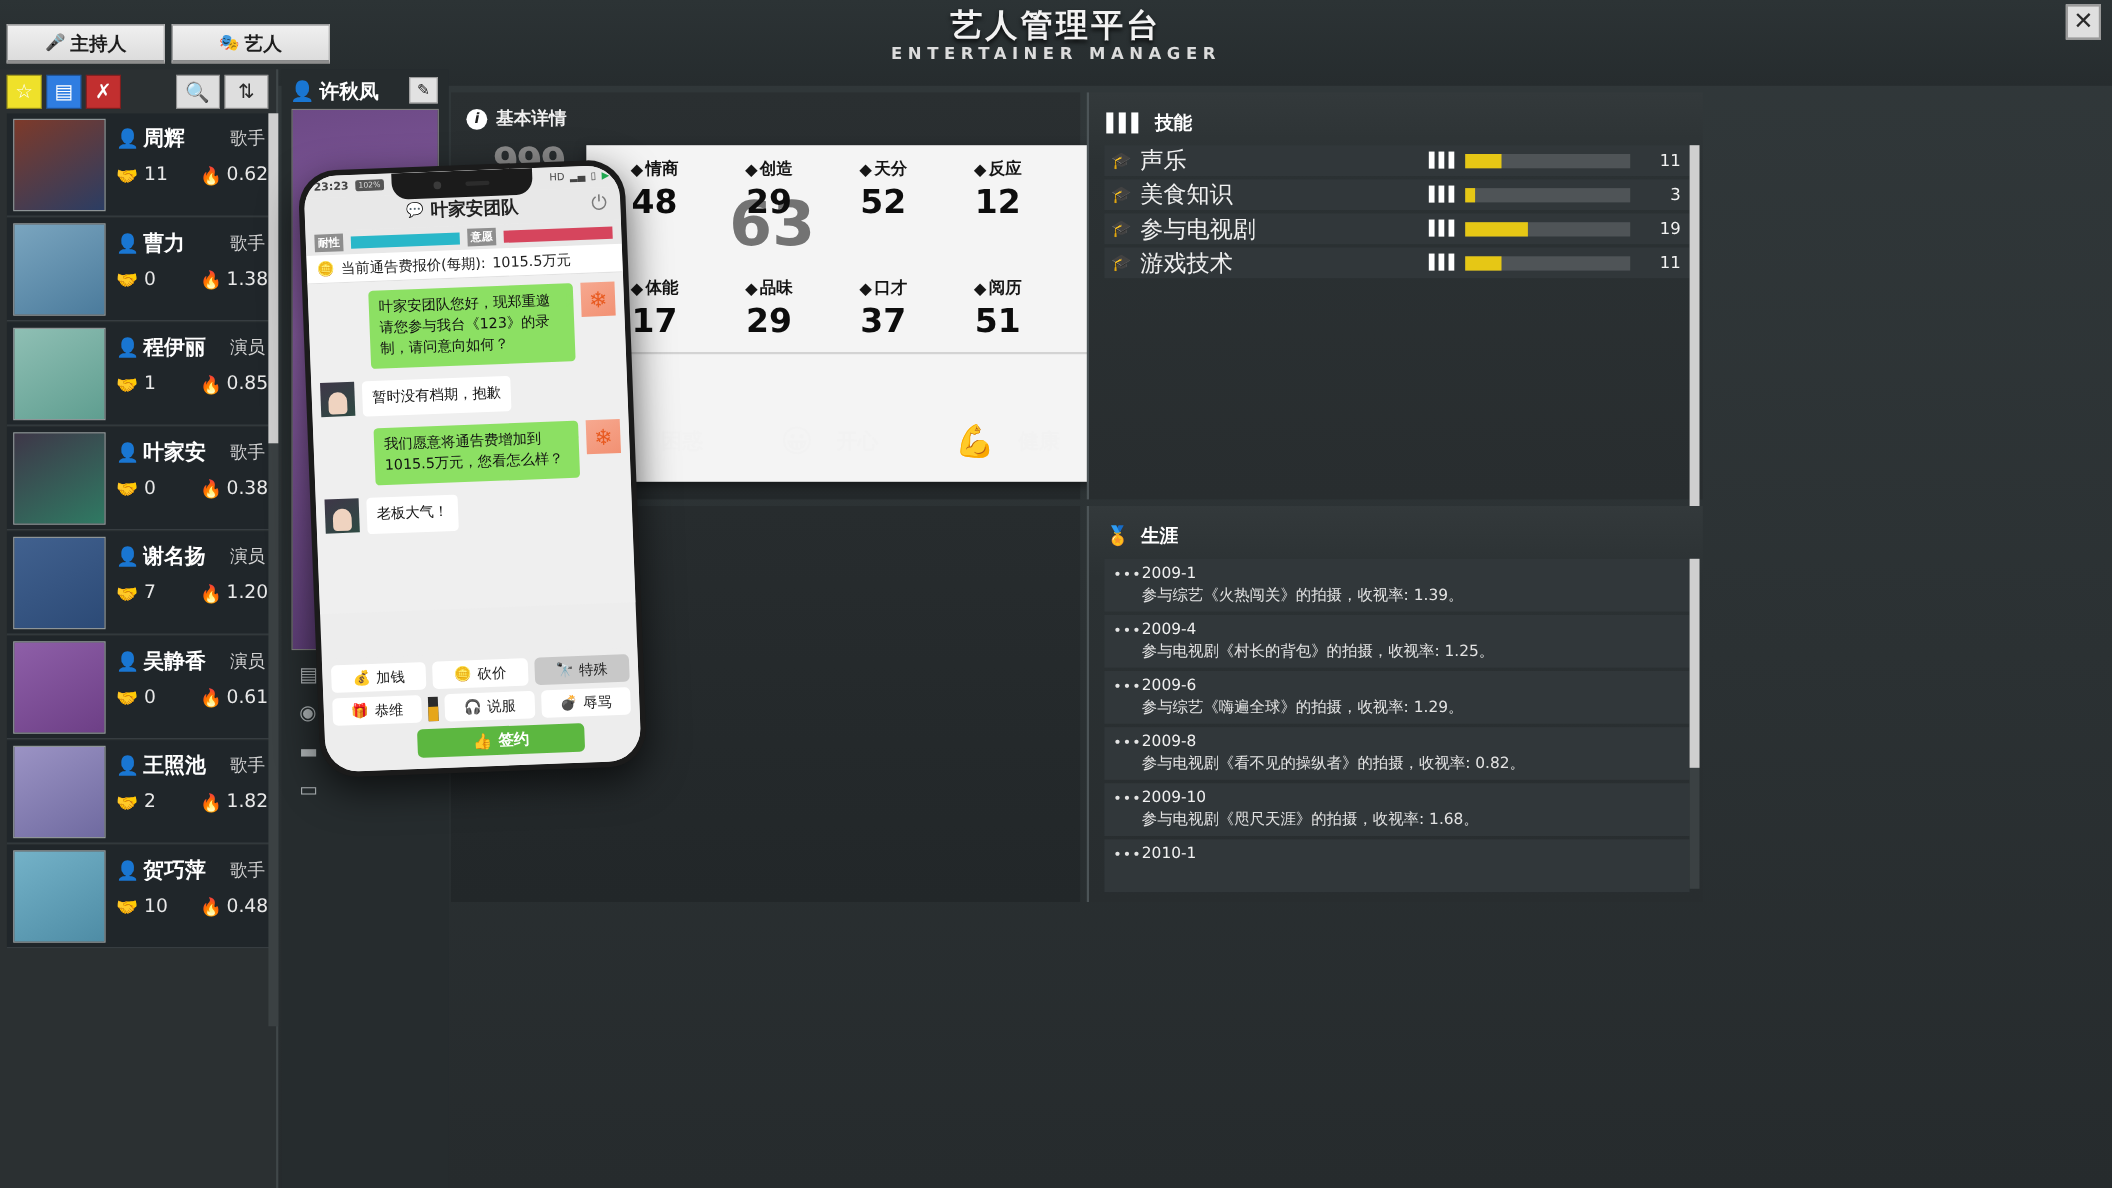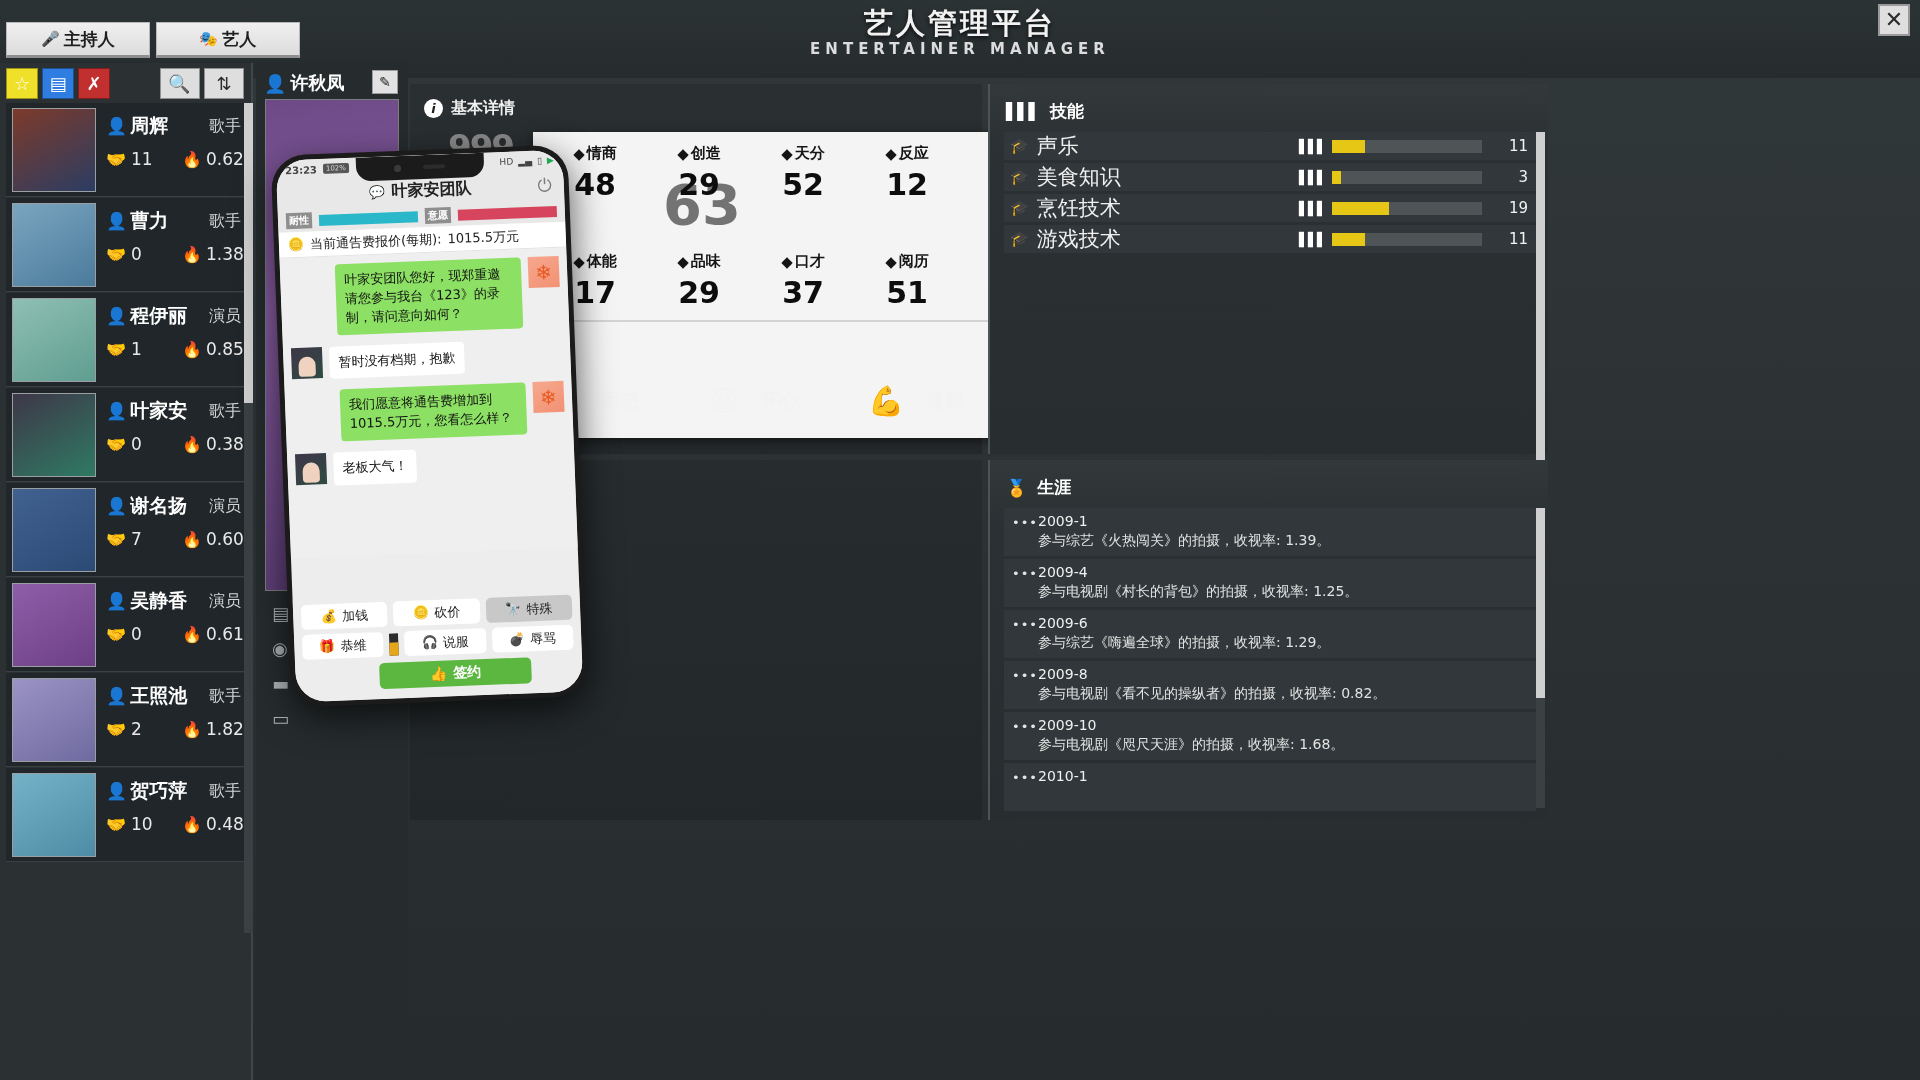--- a/index.html
+++ b/index.html
@@ -498,21 +498,21 @@
             <span class="pic">👤</span>
             <span>谢名扬</span>
           </div>
           <div class="role">演员</div>
           <div class="s1">
             <span class="hs">🤝</span>
             <span>7</span>
           </div>
           <div class="s2">
             <span class="fl">🔥</span>
-            <span>0.60</span>
+            <span>1.20</span>
           </div>
         </div>
         <div class="artist-row">
           <div class="av" style="background:linear-gradient(150deg,#8e5fa8,#6d3f86)"></div>
           <div class="nm">
             <span class="pic">👤</span>
             <span>吴静香</span>
           </div>
           <div class="role">演员</div>
           <div class="s1">
@@ -704,21 +704,21 @@
           <span class="cap">🎓</span>
           <span class="nme">美食知识</span>
           <span class="bi">▌▌▌</span>
           <span class="skill-bar">
             <i style="width:6%"></i>
           </span>
           <span class="sv">3</span>
         </div>
         <div class="skill-row">
           <span class="cap">🎓</span>
-          <span class="nme">烹饪技术</span>
+          <span class="nme">参与电视剧</span>
           <span class="bi">▌▌▌</span>
           <span class="skill-bar">
             <i style="width:38%"></i>
           </span>
           <span class="sv">19</span>
         </div>
         <div class="skill-row">
           <span class="cap">🎓</span>
           <span class="nme">游戏技术</span>
           <span class="bi">▌▌▌</span>

